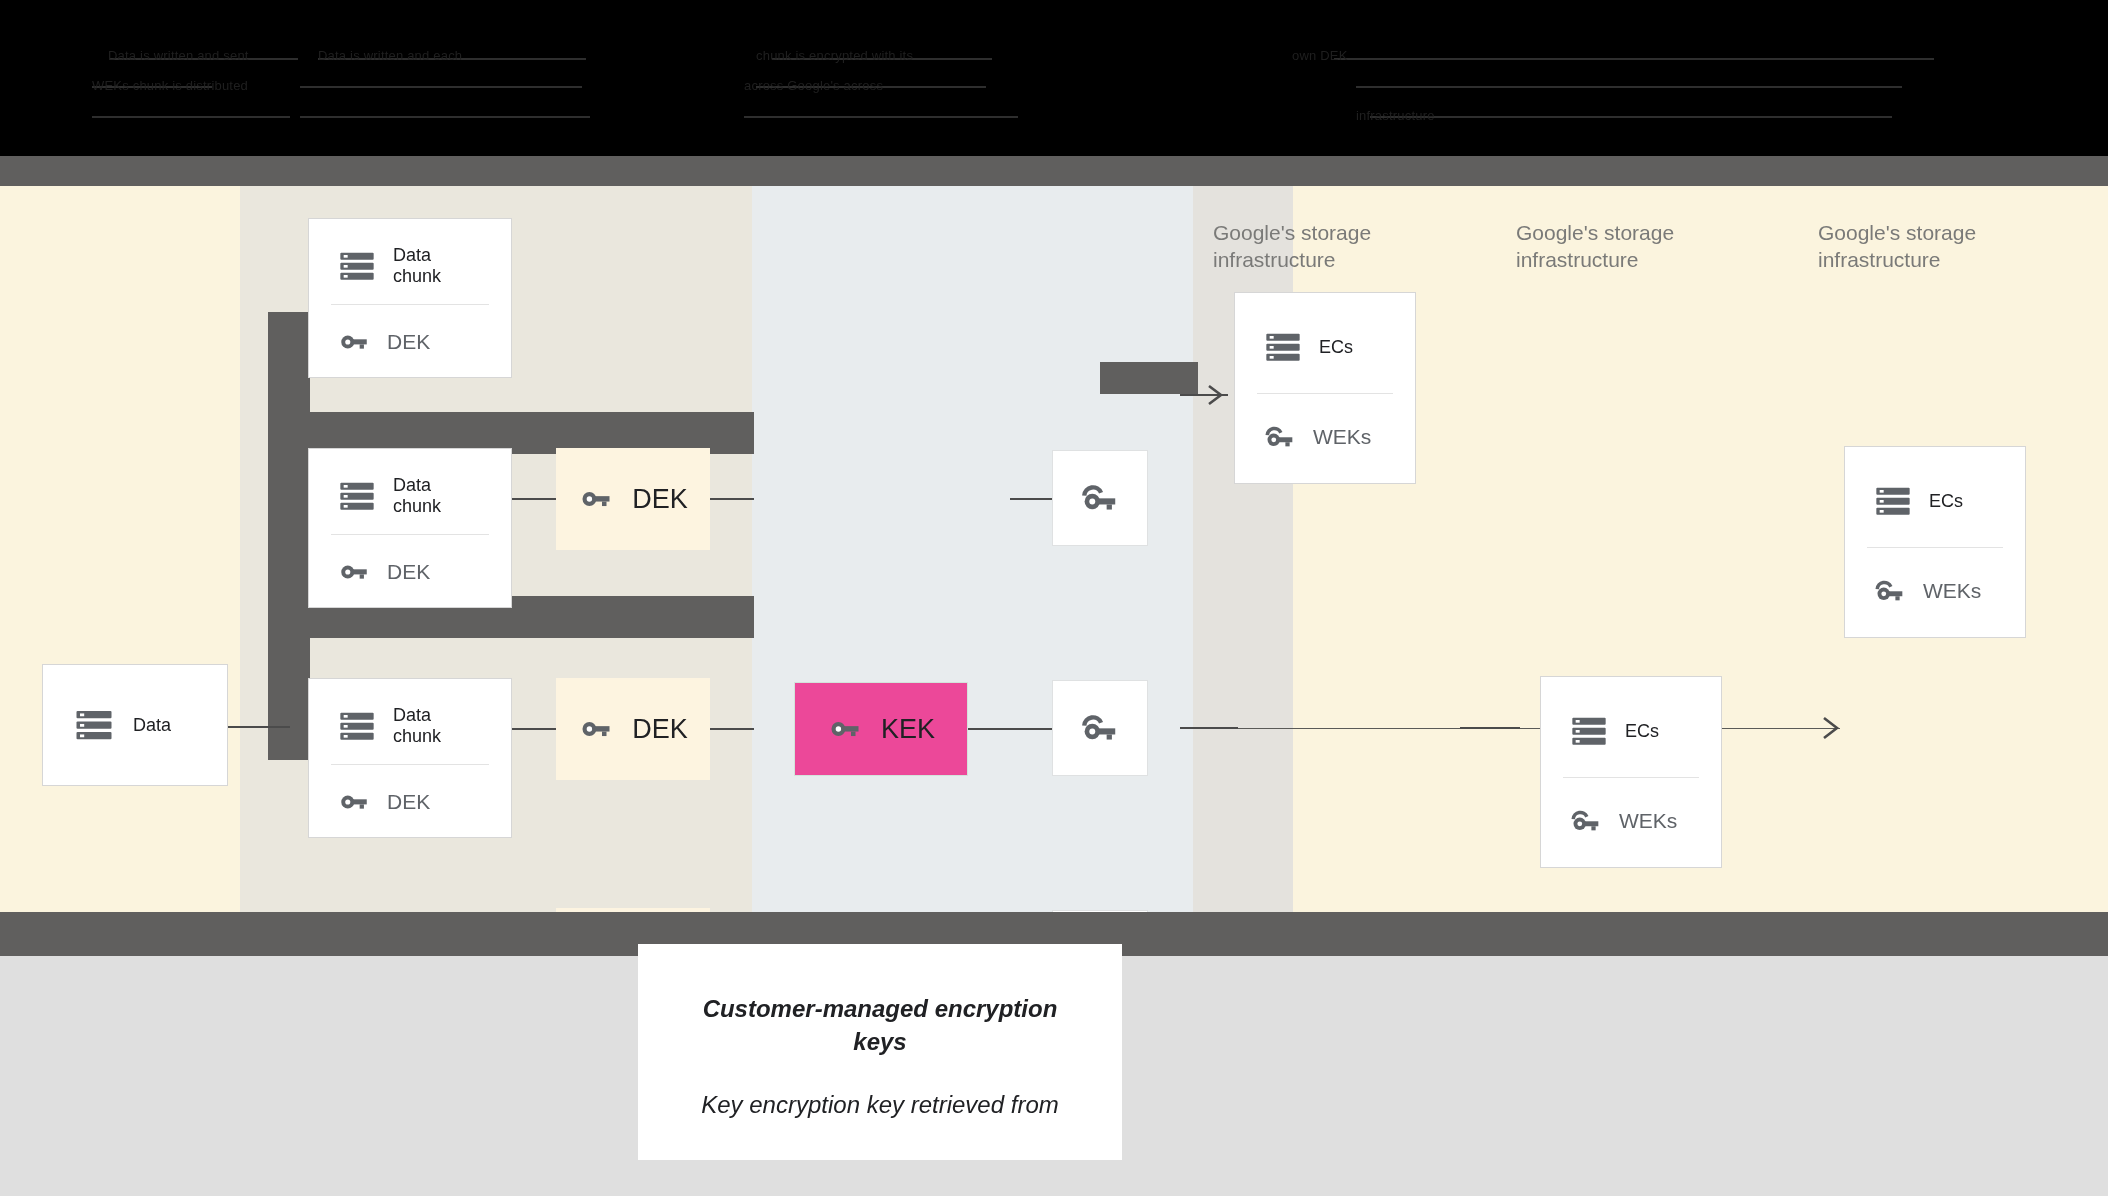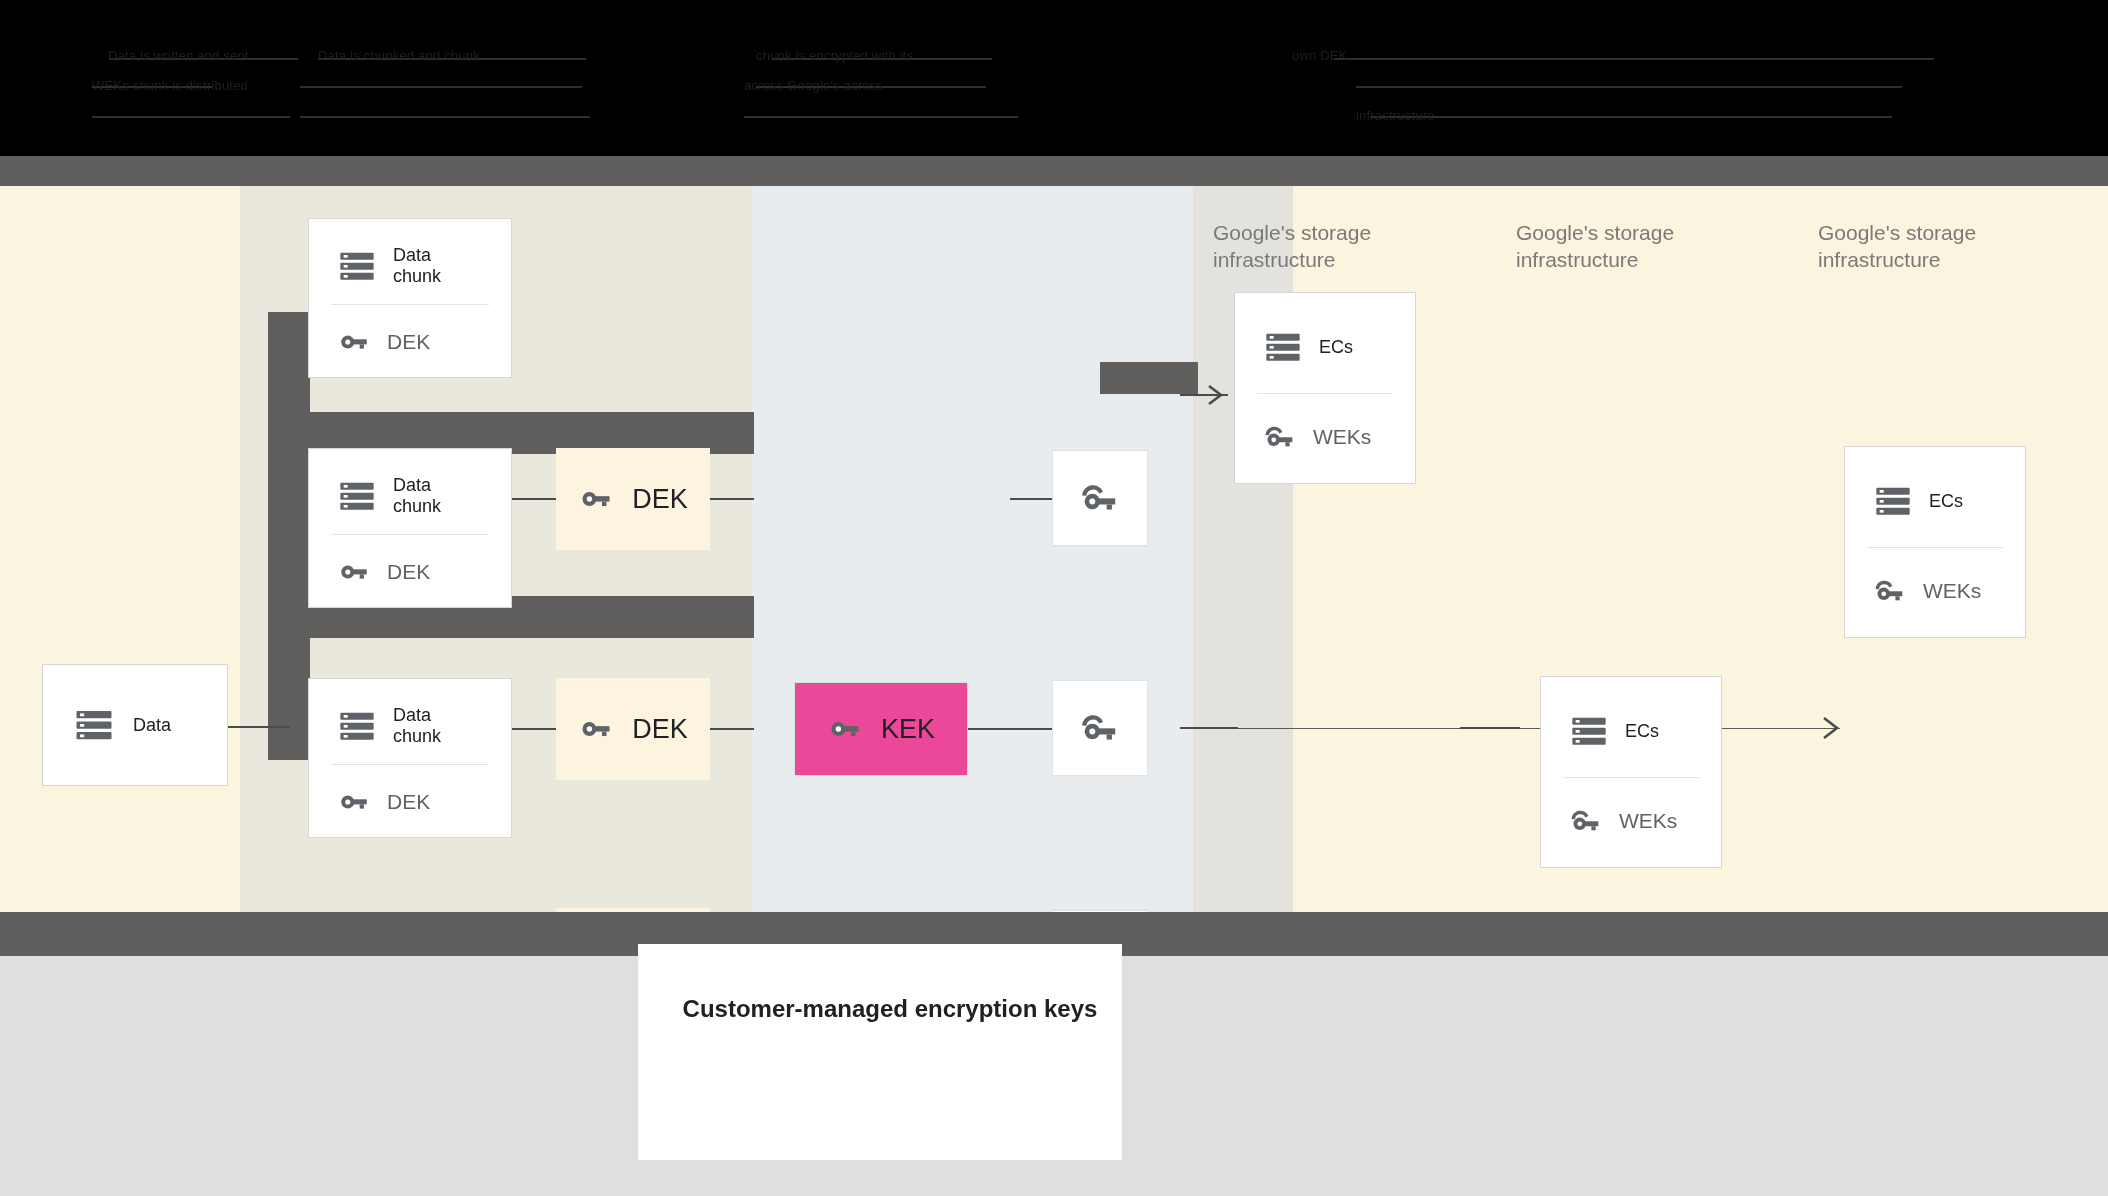--- a/index.html
+++ b/index.html
@@ -68,21 +68,21 @@
   <div class="hdr-rule" style="left:300px;top:86px;width:282px;"></div>
   <div class="hdr-rule" style="left:300px;top:116px;width:290px;"></div>
   <div class="hdr-rule" style="left:772px;top:58px;width:220px;"></div>
   <div class="hdr-rule" style="left:756px;top:86px;width:230px;"></div>
   <div class="hdr-rule" style="left:744px;top:116px;width:274px;"></div>
   <div class="hdr-rule" style="left:1334px;top:58px;width:600px;"></div>
   <div class="hdr-rule" style="left:1356px;top:86px;width:546px;"></div>
   <div class="hdr-rule" style="left:1370px;top:116px;width:522px;"></div>
 
   <span class="hdr-line" style="left:108px;top:48px;">Data is written and sent</span>
-  <span class="hdr-line" style="left:318px;top:48px;">Data is chunked and chunk</span>
+  <span class="hdr-line" style="left:318px;top:48px;">Data is written and each</span>
   <span class="hdr-line" style="left:756px;top:48px;">chunk is encrypted with its</span>
   <span class="hdr-line" style="left:1292px;top:48px;">own DEK</span>
   <span class="hdr-line" style="left:92px;top:78px;">WEKs chunk is distributed</span>
   <span class="hdr-line" style="left:744px;top:78px;">across Google's across</span>
   <span class="hdr-line" style="left:1356px;top:108px;">infrastructure</span>
 </div>
 <div class="abs" id="header-shadow"></div>
 
 <div class="abs" id="stage">
 
@@ -406,17 +406,18 @@
       <span class="card-sub">WEKs</span>
     </div>
   </div>
 
 </div>
 
 <div class="abs" id="footer-bar"></div>
 <div class="abs" id="footer"></div>
 
 <div class="abs" id="caption-card">
-  <div style="padding:48px 16px 0 36px;">
+  <div style="padding:48px 36px 0 36px;font-style:italic;">
     <div class="cap-strong">Customer-managed encryption keys</div>
     <div style="height:30px;"></div>
+    <div class="cap-norm">Key encryption key retrieved from</div>
   </div>
 </div>
 
 </body></html>

